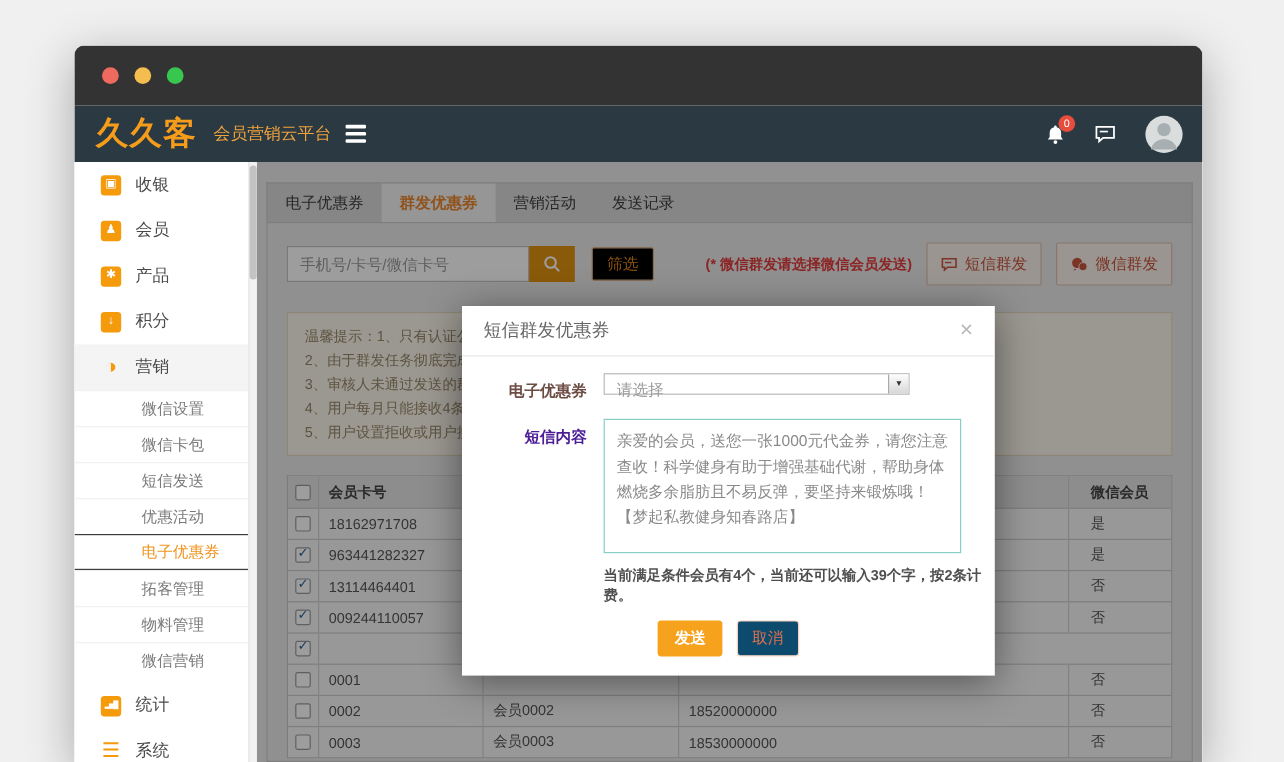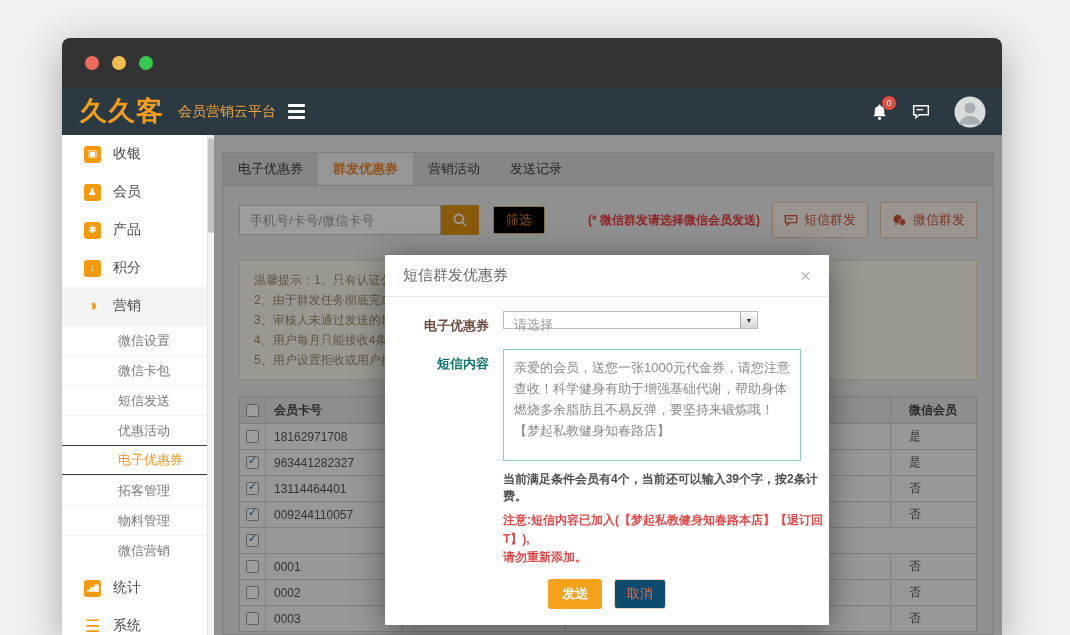--- a/index.html
+++ b/index.html
@@ -70,21 +70,21 @@
   .cb.on::after{content:"✓";position:absolute;left:1px;top:-3px;font-size:11px;font-weight:bold;color:#2a6496;}
   
   .overlay{position:absolute;inset:0;background:rgba(0,0,0,.38);}
   .modal{position:absolute;left:323px;top:217px;width:444px;background:#fff;z-index:10;
          box-shadow:0 5px 30px rgba(0,0,0,.45);}
   .modal-header{height:42px;display:flex;align-items:center;padding:0 18px;border-bottom:1px solid #e8e8e8;}
   .modal-title{font-size:15px;color:#666;}
   .modal-close{margin-left:auto;font-size:19px;color:#b8b8b8;cursor:pointer;line-height:1;}
   .mrow{display:flex;margin-top:14px;}
   .mlabel{width:104px;text-align:right;margin-right:14px;font-size:13px;font-weight:bold;color:#6d4c44;padding-top:6px;flex:0 0 auto;}
-  .mlabel.sms{color:#0f766e;}
+  .mlabel.sms{color:#4c1d95;}
   .sel{width:255px;height:18px;border:1px solid #b9b9b9;background:#fff;display:flex;cursor:pointer;}
   .sel-text{flex:1;padding:0 10px;line-height:25px;font-size:13px;color:#999;}
   .sel-arrow{width:17px;border-left:1px solid #a9a9a9;background:linear-gradient(#fdfdfd,#d7d7d7);
              display:flex;align-items:center;justify-content:center;font-size:7px;color:#333;}
   .sms-area{width:298px;height:112px;border:1px solid #86cfc6;padding:7px 10px;font-size:13px;line-height:1.62;
             color:#8a8a8a;resize:none;font-family:"Liberation Sans","DejaVu Sans",sans-serif;outline:none;}
   .helper{margin:10px 0 0 118px;font-size:12px;}
   .count-note{color:#4f4f4f;font-weight:bold;}
   .warn{color:#e24848;font-weight:bold;margin-top:6px;line-height:1.55;}
   .mbuttons{text-align:center;margin:12px 0 0;padding-bottom:16px;}
@@ -344,24 +344,20 @@
           <span class="sel-text">请选择</span>
           <span class="sel-arrow">▼</span>
         </div>
       </div>
       <div class="mrow">
         <div class="mlabel sms">短信内容</div>
         <textarea class="sms-area" style="">亲爱的会员，送您一张1000元代金券，请您注意查收！科学健身有助于增强基础代谢，帮助身体燃烧多余脂肪且不易反弹，要坚持来锻炼哦！【梦起私教健身知春路店】</textarea>
       </div>
       <div class="helper">
         <div class="count-note">当前满足条件会员有4个，当前还可以输入39个字，按2条计费。</div>
-        <div class="warn">
-          <div>注意:短信内容已加入(【梦起私教健身知春路本店】【退订回T】),</div>
-          <div>请勿重新添加。</div>
-        </div>
       </div>
       <div class="mbuttons">
         <button class="btn-send">发送</button>
         <button class="btn-cancel">取消</button>
       </div>
     </div>
 
   </div>
 </div>
 

